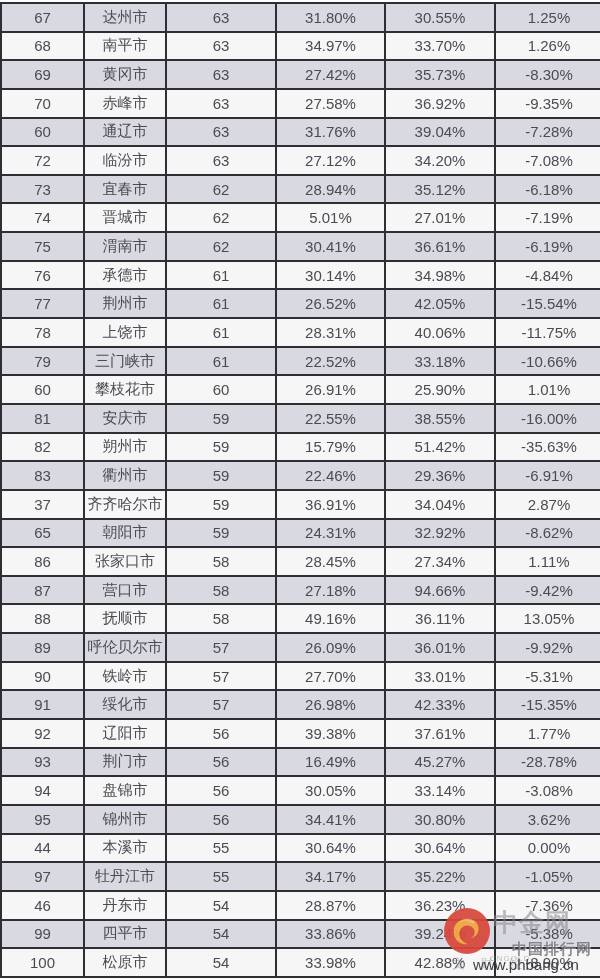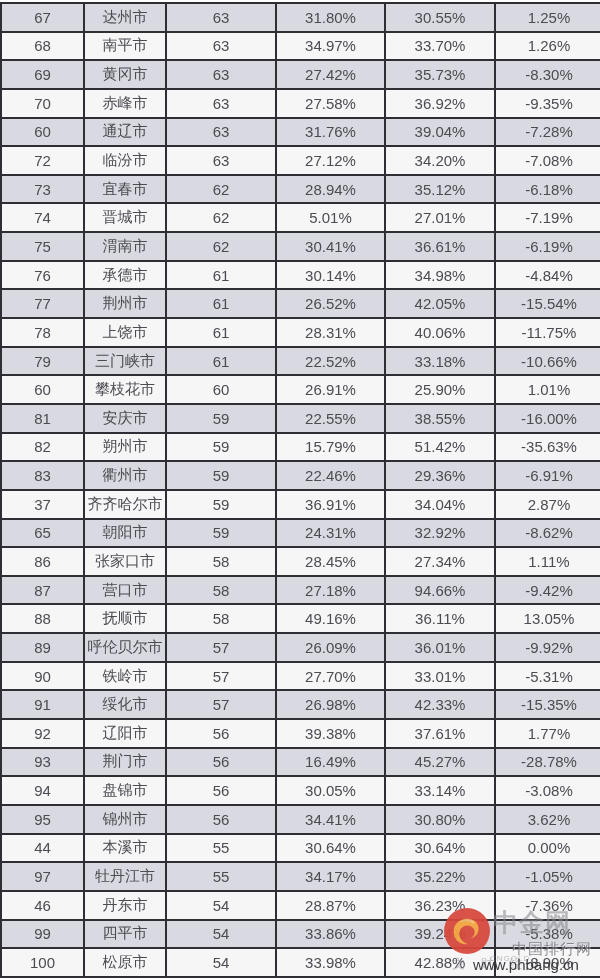--- a/index.html
+++ b/index.html
@@ -46,21 +46,21 @@
     color:rgba(135,135,140,.55);
   }
   .wm-cngold{
     position:absolute;left:490px;top:944px;
     font-size:8px;letter-spacing:1px;
     color:rgba(160,160,165,.65);
     margin-top:10px;
   }
   .wm-ranksite{
     position:absolute;left:512px;top:940px;
-    font-size:15px;font-weight:normal;
+    font-size:15px;font-weight:bold;
     letter-spacing:1px;
     color:rgba(110,110,115,.8);
     text-shadow:1px 1px 0 rgba(255,255,255,.45);
   }
   .wm-faint{
     position:absolute;left:452px;top:955px;
     font-size:13px;letter-spacing:6px;
     color:rgba(140,140,145,.5);
   }
   .wm-url{

